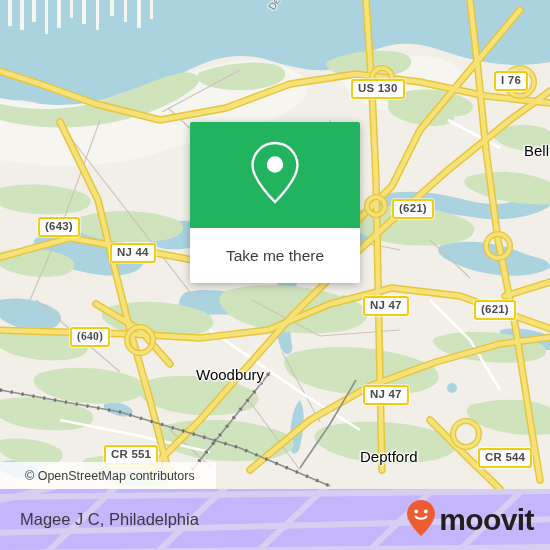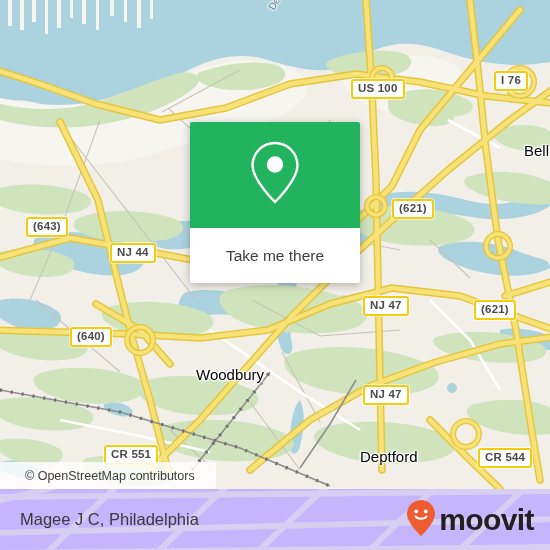--- a/index.html
+++ b/index.html
@@ -268,26 +268,26 @@
         <path d="M192,470 L232,420 L270,372"></path>
       </g>
     </svg>
 
     <div class="rivlabel" style="left:266px;top:6px;transform:rotate(-58deg);transform-origin:0 0;">Delaware</div>
 
     <div class="place" style="left:196px;top:366px;">Woodbury</div>
     <div class="place" style="left:360px;top:448px;">Deptford</div>
     <div class="place" style="left:524px;top:142px;">Bell</div>
 
-    <div class="shield" style="left:351px;top:79px;">US 100</div>
+    <div class="shield" style="left:351px;top:79px;">US 130</div>
     <div class="shield" style="left:494px;top:71px;">I 76</div>
-    <div class="shield" style="left:26px;top:217px;">(643)</div>
+    <div class="shield" style="left:38px;top:217px;">(643)</div>
     <div class="shield" style="left:110px;top:243px;">NJ 44</div>
     <div class="shield" style="left:392px;top:199px;">(621)</div>
-    <div class="shield" style="left:70px;top:327px;">(640)</div>
+    <div class="shield" style="left:70px;top:327px;font-family:Liberation Serif, serif;">(640)</div>
     <div class="shield" style="left:363px;top:296px;">NJ 47</div>
     <div class="shield" style="left:474px;top:300px;">(621)</div>
     <div class="shield" style="left:363px;top:385px;">NJ 47</div>
     <div class="shield" style="left:478px;top:412px;margin-top:36px;">CR 544</div>
     <div class="shield" style="left:104px;top:445px;">CR 551</div>
 
     <div id="popup">
       <div id="popup-head">
         <span>
           <svg width="52" height="66" viewBox="0 0 52 66" aria-hidden="true">

